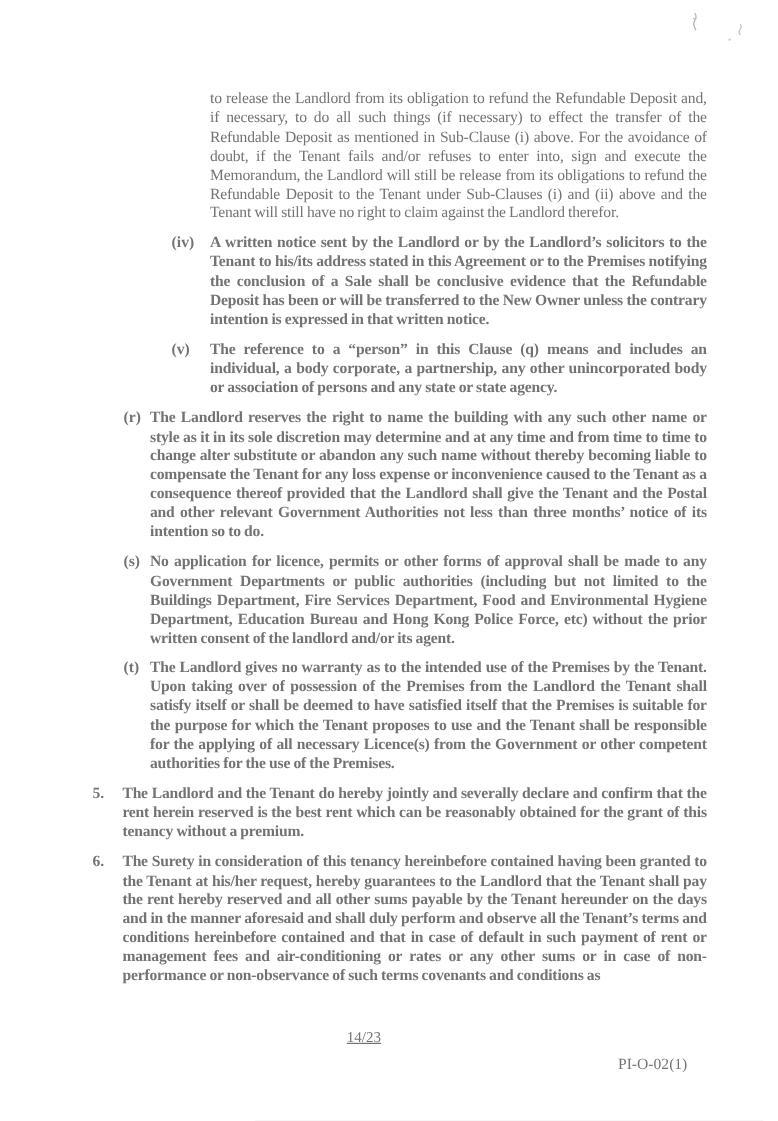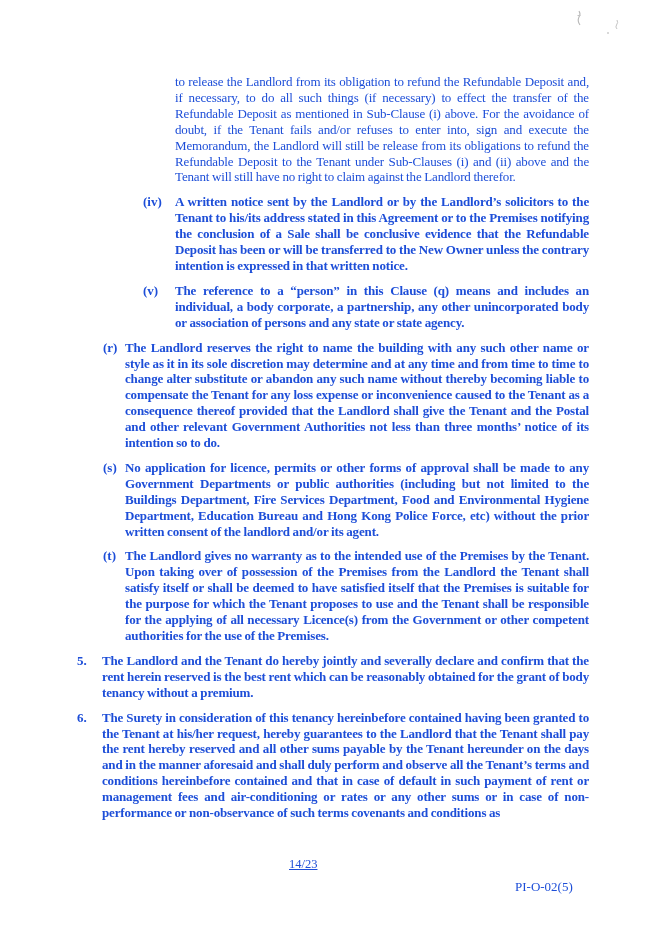--- a/index.html
+++ b/index.html
@@ -2,21 +2,21 @@
 <html><head>
 <meta charset="utf-8">
 <style>
   html,body{margin:0;padding:0;background:#e8e8e8;}
   .page{
     position:relative;
     width:648px;height:934px;
     background:#ffffff;
     overflow:hidden;
     font-family:"Liberation Serif","DejaVu Serif",serif;
-    color:#1d4ed8;
+    color:#737373;
     margin:0 auto;
   }
   .content{position:absolute;top:74px;left:0;right:0;}
   .para{
     position:relative;
     text-align:justify;
     font-size:13px;
     line-height:15.9px;
     letter-spacing:-0.15px;
     word-spacing:-0.4px;
@@ -77,27 +77,27 @@
       <span class="txt">No application for licence, permits or other forms of approval shall be made to any Government Departments or public authorities (including but not limited to the Buildings Department, Fire Services Department, Food and Environmental Hygiene Department, Education Bureau and Hong Kong Police Force, etc) without the prior written consent of the landlord and/or its agent.</span>
     </div>
 
     <div class="para lvl-letter">
       <span class="lbl">(t)</span>
       <span class="txt">The Landlord gives no warranty as to the intended use of the Premises by the Tenant. Upon taking over of possession of the Premises from the Landlord the Tenant shall satisfy itself or shall be deemed to have satisfied itself that the Premises is suitable for the purpose for which the Tenant proposes to use and the Tenant shall be responsible for the applying of all necessary Licence(s) from the Government or other competent authorities for the use of the Premises.</span>
     </div>
 
     <div class="para lvl-num">
       <span class="lbl">5.</span>
-      <span class="txt">The Landlord and the Tenant do hereby jointly and severally declare and confirm that the rent herein reserved is the best rent which can be reasonably obtained for the grant of body tenancy without a premium.</span>
+      <span class="txt">The Landlord and the Tenant do hereby jointly and severally declare and confirm that the rent herein reserved is the best rent which can be reasonably obtained for the grant of this tenancy without a premium.</span>
     </div>
 
     <div class="para lvl-num">
       <span class="lbl">6.</span>
       <span class="txt">The Surety in consideration of this tenancy hereinbefore contained having been granted to the Tenant at his/her request, hereby guarantees to the Landlord that the Tenant shall pay the rent hereby reserved and all other sums payable by the Tenant hereunder on the days and in the manner aforesaid and shall duly perform and observe all the Tenant’s terms and conditions hereinbefore contained and that in case of default in such payment of rent or management fees and air-conditioning or rates or any other sums or in case of non-performance or non-observance of such terms covenants and conditions as</span>
     </div>
 
   </div>
 
   <span class="footer-page">14/23</span>
 
-  <span class="doc-ref">PI-O-02(5)</span>
+  <span class="doc-ref">PI-O-02(1)</span>
 
 </div>
 
 </body></html>

